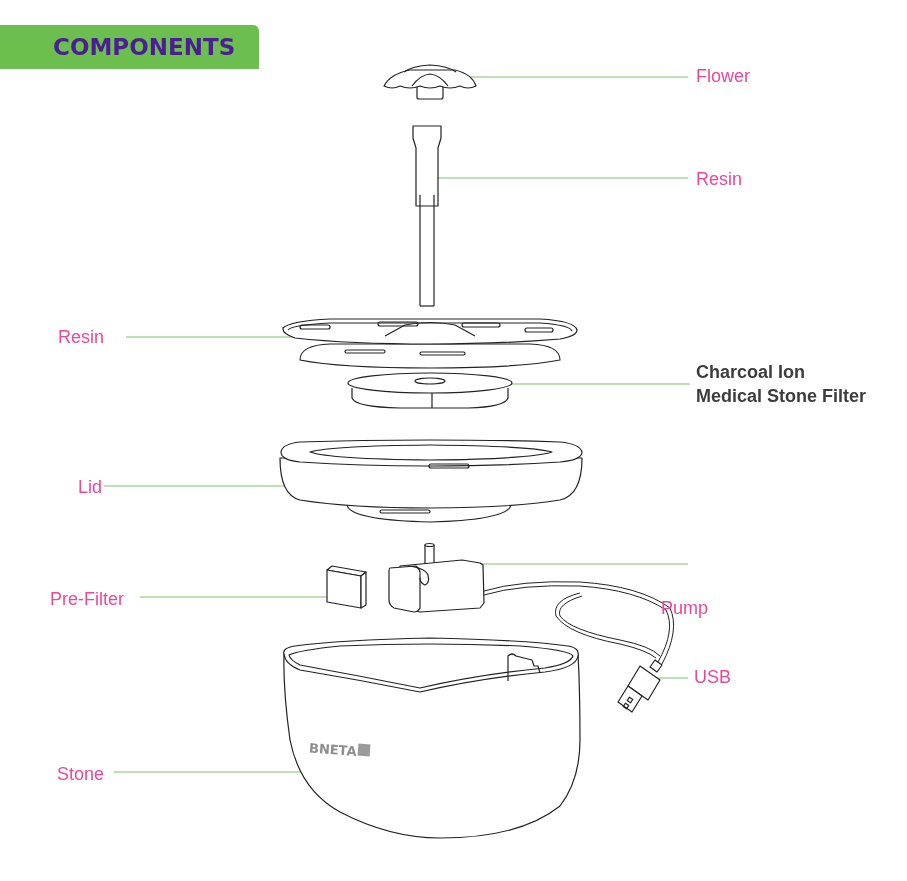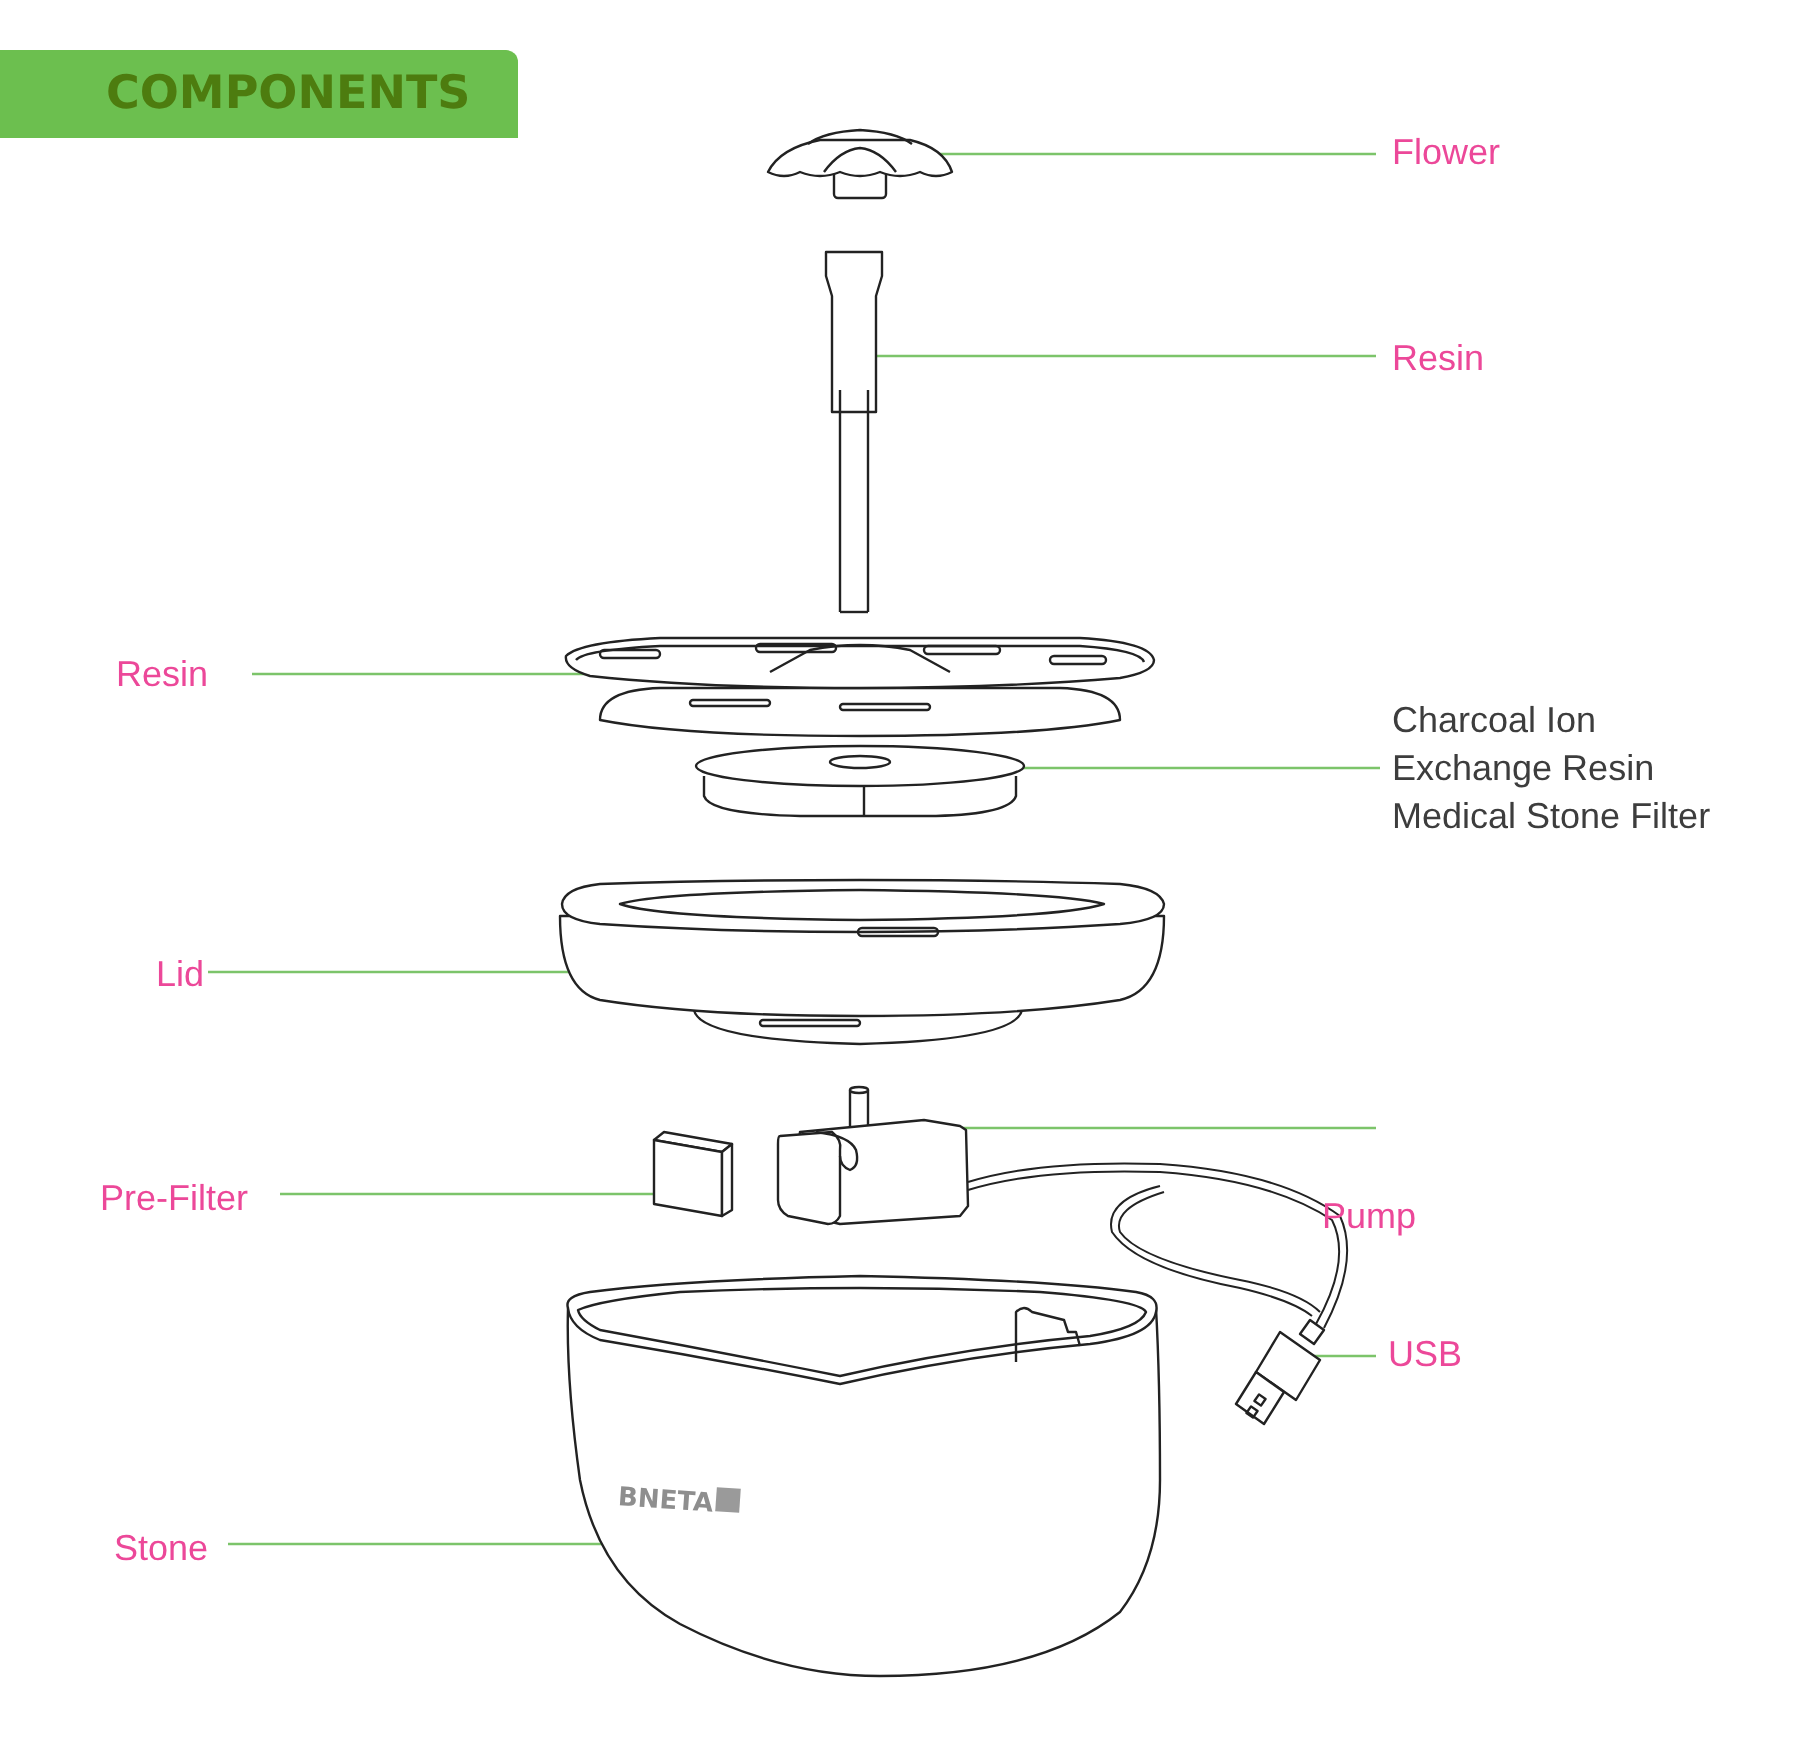--- a/index.html
+++ b/index.html
@@ -1,20 +1,20 @@
 <!DOCTYPE html>
 <html><head>
 <meta charset="utf-8">
 <style>
   html, body { margin:0; padding:0; background:#ffffff; }
   body { width:907px; height:881px; position:relative; overflow:hidden;
          font-family:"Liberation Sans", "DejaVu Sans", sans-serif; }
   .header-band { position:absolute; left:0; top:25px; width:259px; height:44px;
                  background:#6cbf4f; border-top-right-radius:6px; }
-  .header-title { position:absolute; left:53px; top:32px; color:#4d7c0f;
+  .header-title { position:absolute; left:53px; top:32px; color:#4c1d95;
                   font-family:"DejaVu Sans", sans-serif; font-weight:bold;
                   font-size:23px; letter-spacing:0px; line-height:30px; }
   .label { position:absolute; color:#ec4899; font-size:18px; line-height:24px;
            white-space:nowrap; }
   .label-multi { position:absolute; color:#3d3d3d; font-size:18px; line-height:24px; }
   .label-multi div { white-space:nowrap; }
   svg.drawing { position:absolute; left:0; top:0; }
 </style>
 </head>
 <body>
@@ -115,22 +115,21 @@
       <path d="M508,681 L508,656 Q512,652 516,656 L532,660 L534,666 L538,666 L540,673" fill="none"></path>
       <text x="309" y="754" font-family="DejaVu Sans, sans-serif" font-size="13" font-weight="bold" fill="#8e8e8e" stroke="none" transform="rotate(4 330 750)">BNETA</text>
       <rect x="358" y="744" width="12" height="12" fill="#9a9a9a" stroke="none" transform="rotate(4 364 750)"></rect>
     </g>
   </g>
 </svg>
 
 <div class="label" style="left:696px; top:64px;">Flower</div>
 <div class="label" style="left:696px; top:167px;">Resin</div>
 <div class="label" style="left:58px; top:325px;">Resin</div>
-<div class="label-multi" style="left:696px; top:348px;">
+<div class="label-multi" style="left:696px; top:360px;font-weight:bold;">
   <div>Charcoal Ion</div>
-  <div>Exchange Resin</div>
   <div>Medical Stone Filter</div>
 </div>
 <div class="label" style="left:78px; top:475px;text-align:center;">Lid</div>
 <div class="label" style="left:661px; top:552px;margin-top:44px;">Pump</div>
 <div class="label" style="left:50px; top:587px;">Pre-Filter</div>
 <div class="label" style="left:694px; top:665px;">USB</div>
 <div class="label" style="left:57px; top:762px;">Stone</div>
 
 </body></html>

